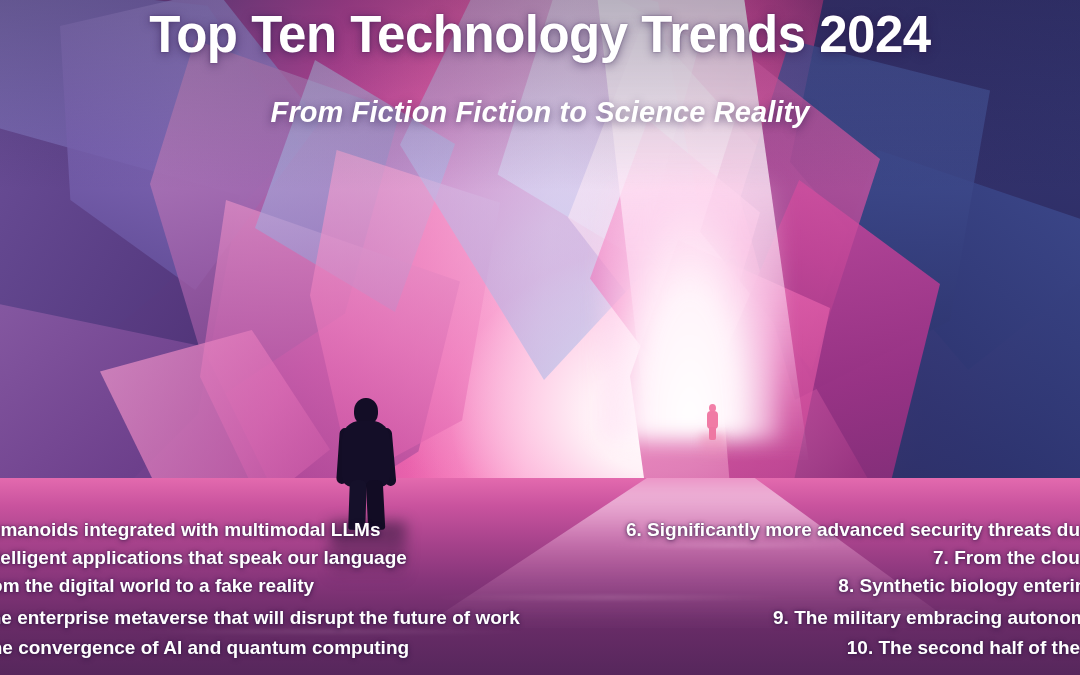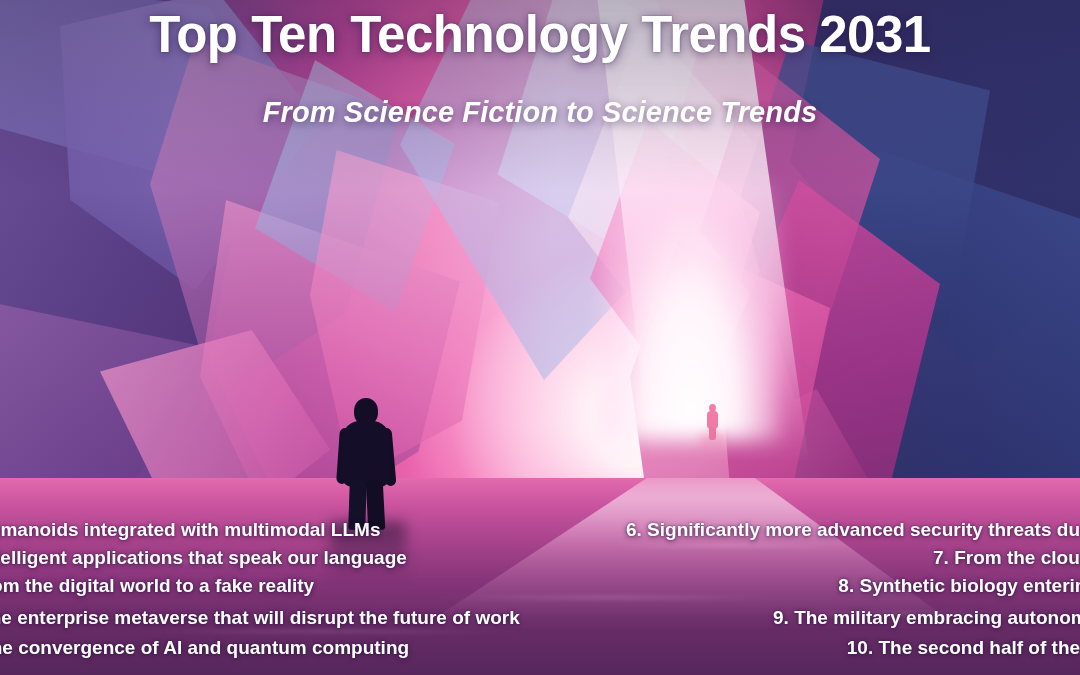--- a/index.html
+++ b/index.html
@@ -310,22 +310,22 @@
       <div class="arm-r"></div>
       <div class="body"></div>
       <div class="leg-l"></div>
       <div class="leg-r"></div>
     </div>
 
     <div class="top-scrim"></div>
   </div>
 
   <div class="headline-block">
-    <div class="title">Top Ten Technology Trends 2031</div>
-    <div class="subtitle">From Science Fiction to Science Trends</div>
+    <div class="title">Top Ten Technology Trends 2024</div>
+    <div class="subtitle">From Fiction Fiction to Science Reality</div>
   </div>
 
   <div class="trends">
 
     <div class="trend-row r1">
       <span class="trend-left l1">1. Humanoids integrated with multimodal LLMs</span>
       <span class="trend-right r6">6. Significantly more advanced security threats due to GenAI</span>
     </div>
 
     <div class="trend-row r2">

